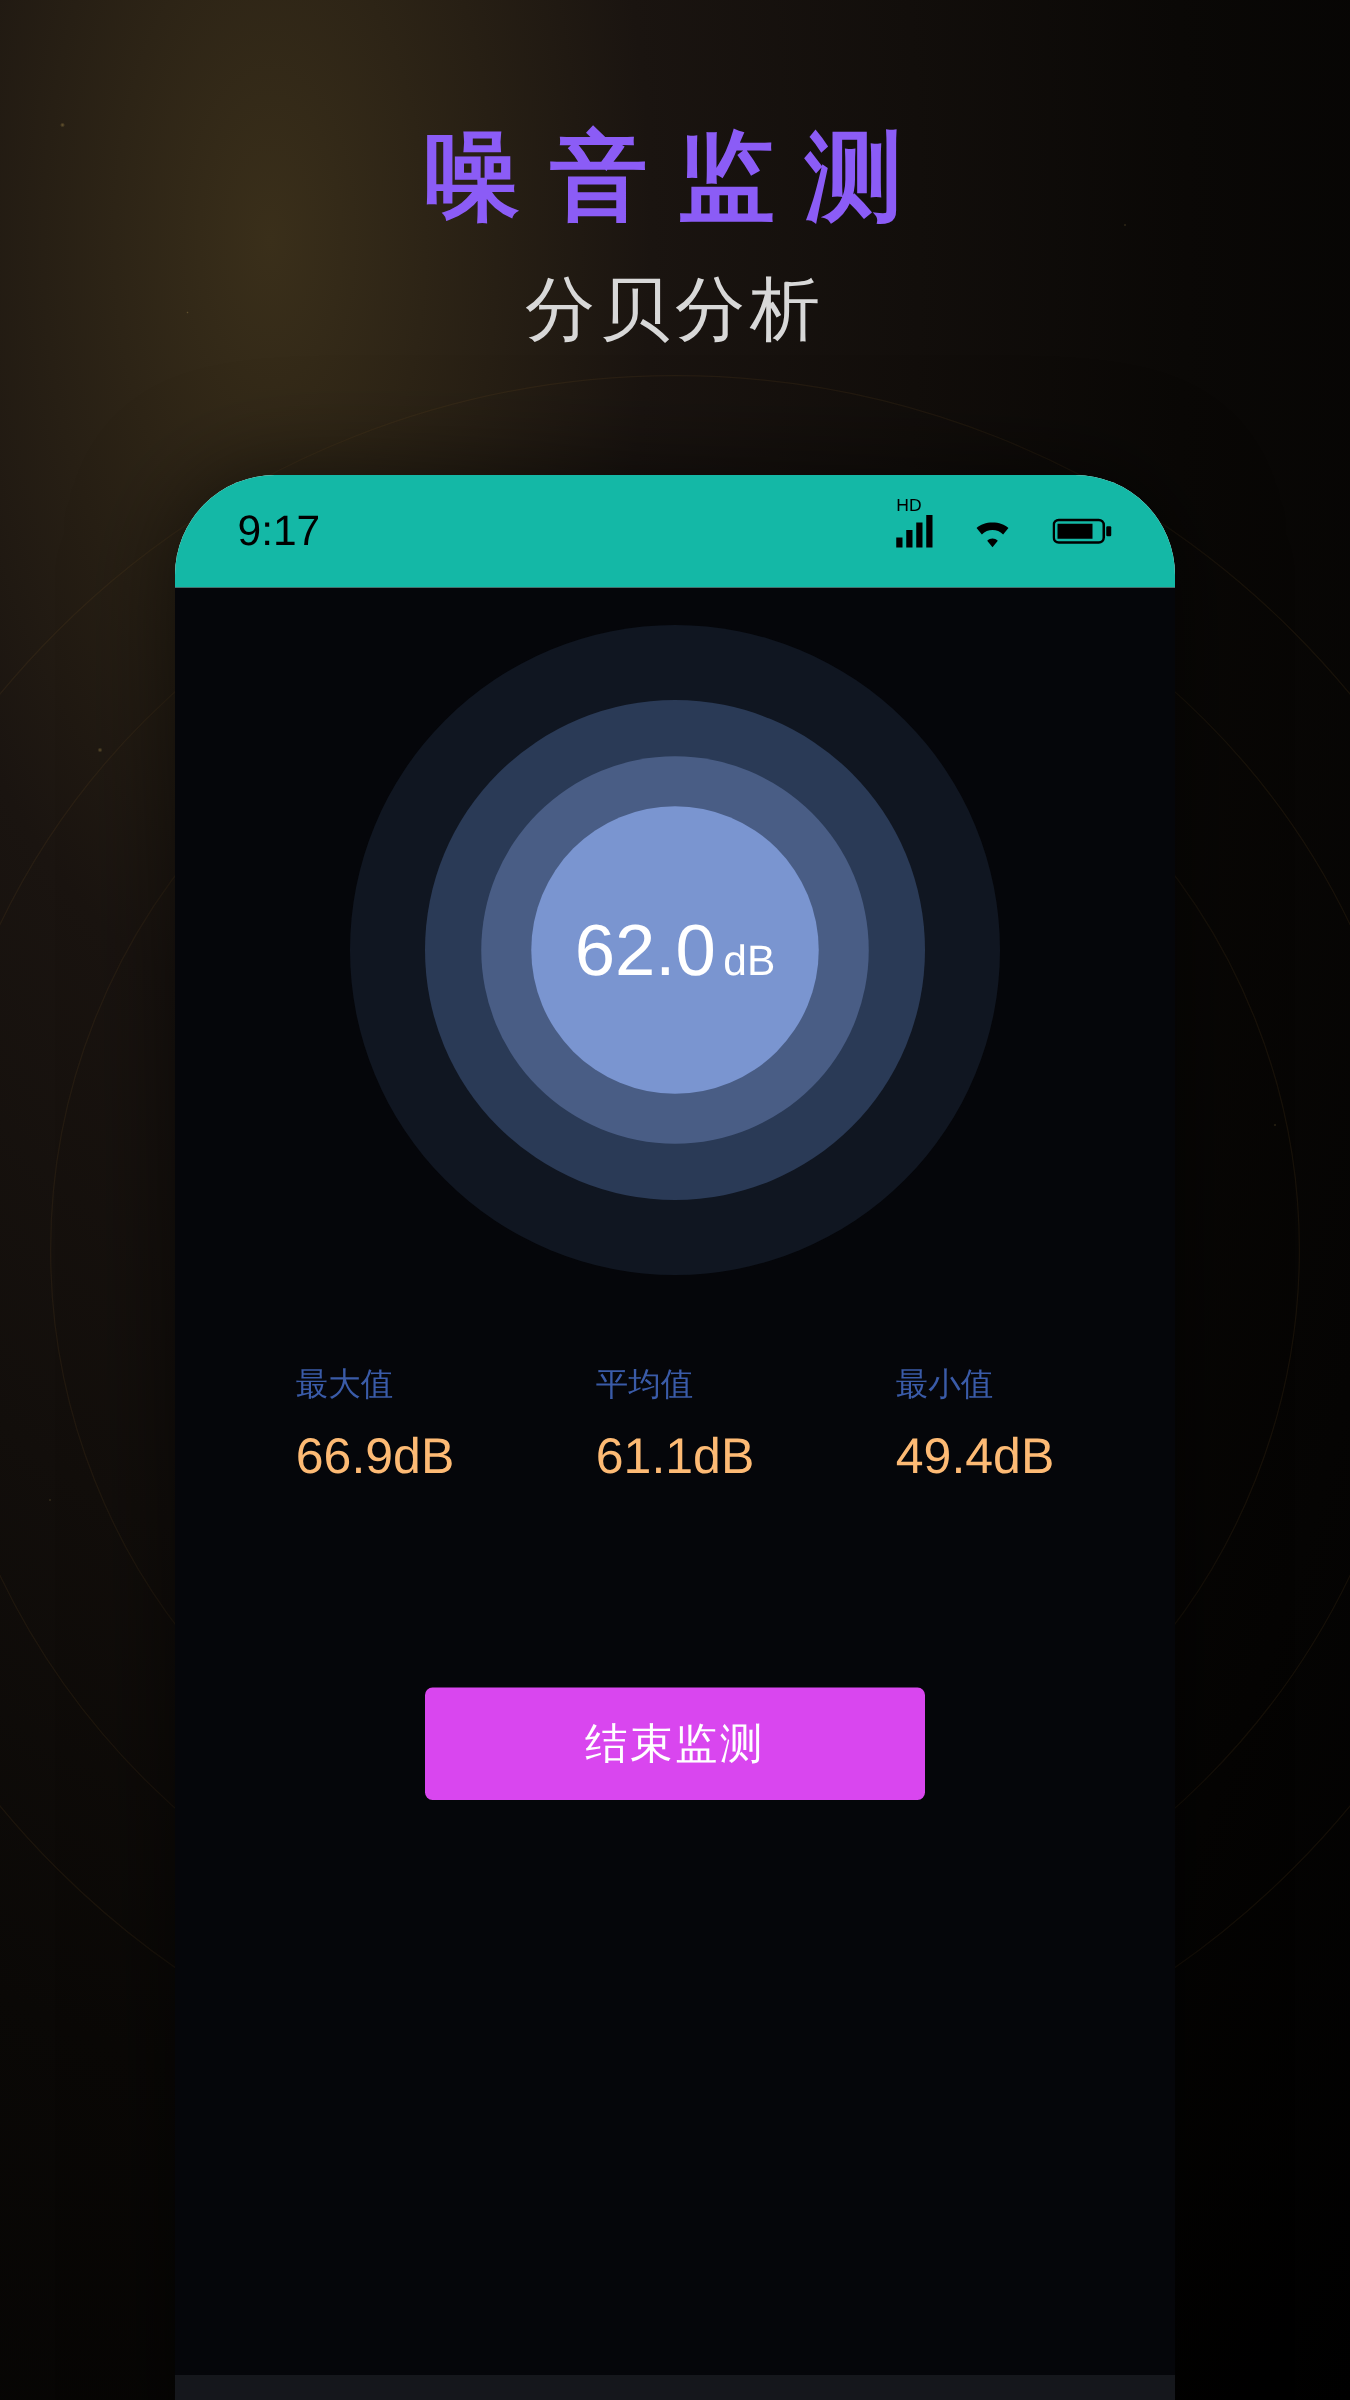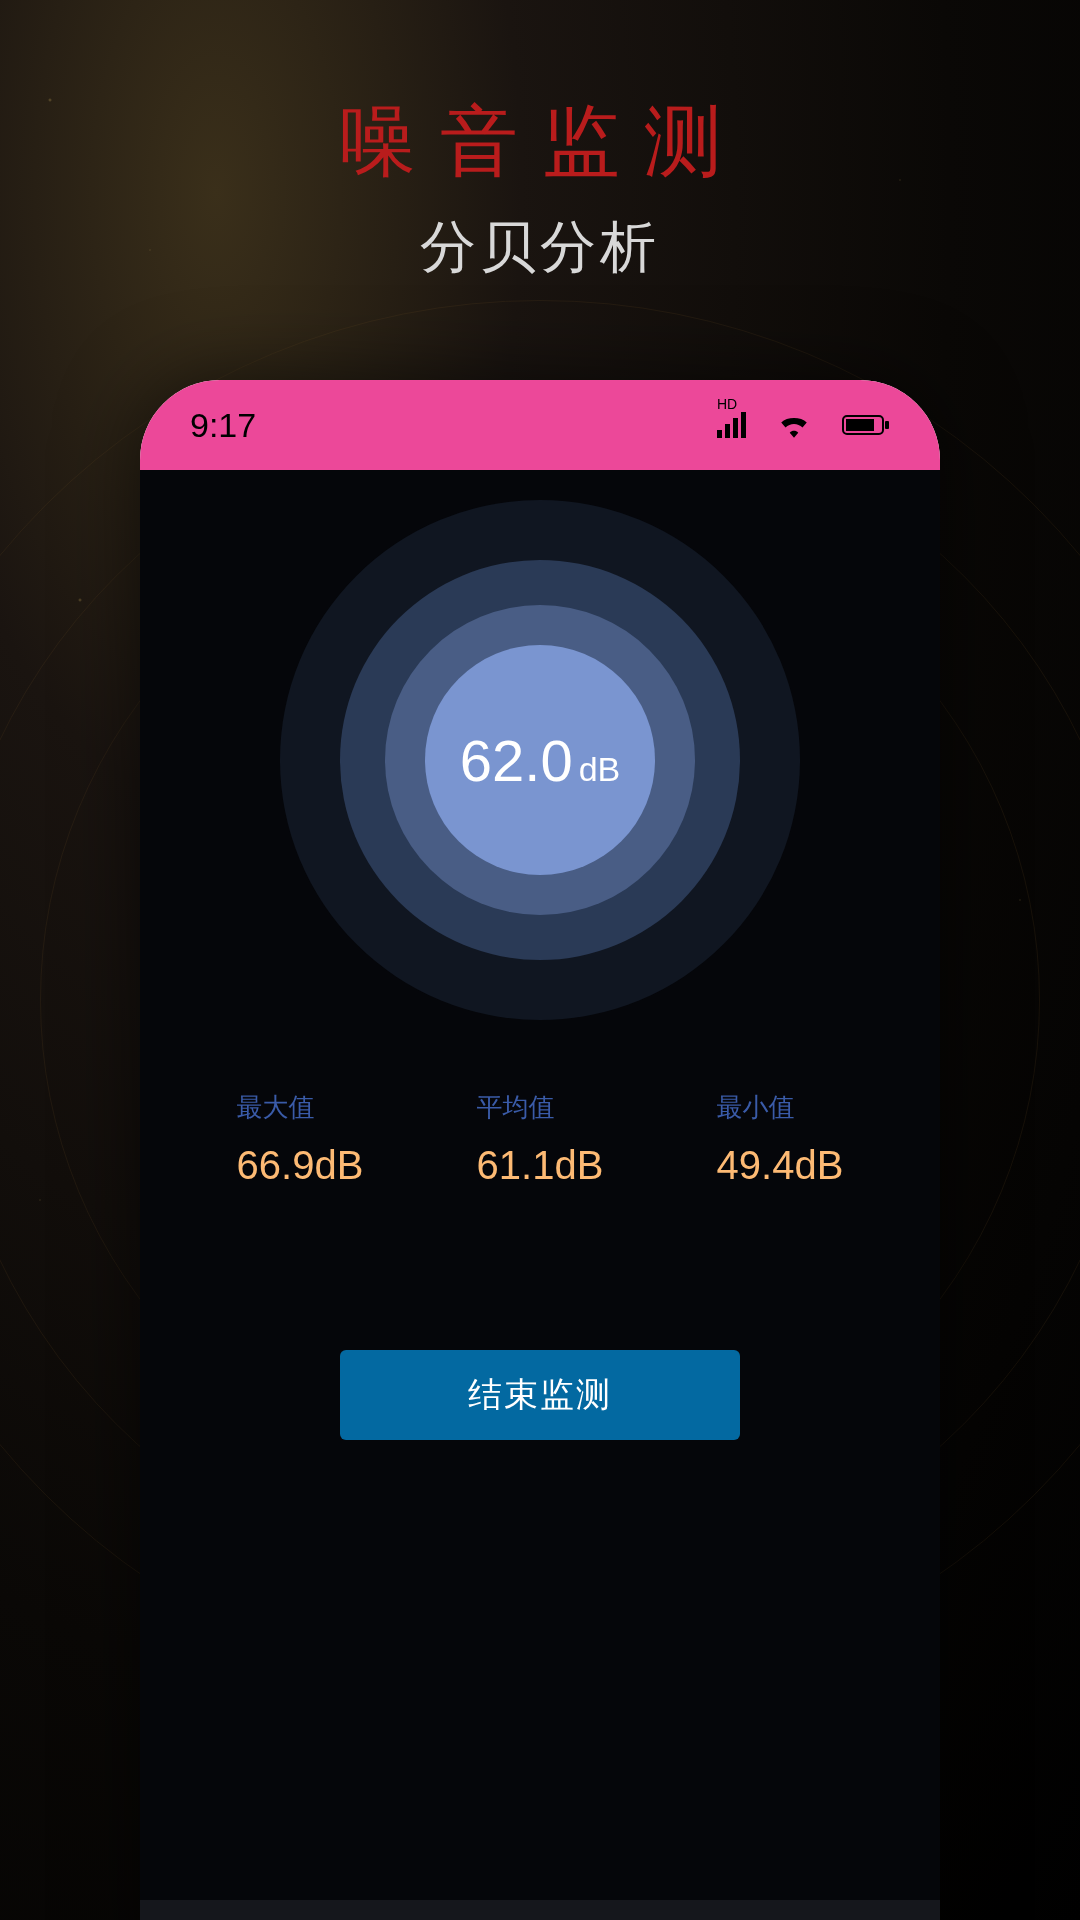--- a/index.html
+++ b/index.html
@@ -38,24 +38,24 @@
     border: 1px solid rgba(120,90,40,0.15);
     border-radius: 50%;
     left: 50%; top: 50%;
     transform: translate(-50%, -50%);
   }
   .header-title {
     position: absolute;
     top: 90px;
     left: 4px; right: 0;
     text-align: center;
-    color: #b91c1c;
+    color: #8b5cf6;
     font-size: 78px;
     letter-spacing: 24px;
-    font-weight: 400;
+    font-weight: 700;
   }
   .header-subtitle {
     position: absolute;
     top: 210px;
     left: 0; right: 0;
     text-align: center;
     color: #d8d8d8;
     font-size: 56px;
     letter-spacing: 4px;
     font-weight: 300;
@@ -67,21 +67,21 @@
     transform: translateX(-50%);
     width: 800px;
     height: 1600px;
     background: #fff;
     border-radius: 80px 80px 0 0;
     overflow: hidden;
     box-shadow: 0 0 80px rgba(0,0,0,0.6);
   }
   .statusbar {
     height: 90px;
-    background: #ec4899;
+    background: #14b8a6;
     display: flex;
     align-items: center;
     justify-content: space-between;
     padding: 0 50px;
     color: #000;
     font-size: 34px;
   }
   .statusbar .right { display: flex; align-items: center; gap: 31px; }
   .signal-group { display: flex; align-items: flex-end; gap: 6px; position: relative; }
   .signal-hd { font-size: 14px; position: absolute; top: -16px; left: 0; }
@@ -126,21 +126,21 @@
   .stat { }
   .stat .label { color: #3a5ba8; font-size: 26px; margin-bottom: 18px; }
   .stat .value { color: #fdba74; font-size: 40px; font-weight: 400; }
   .stop-btn {
     position: absolute;
     top: 880px;
     left: 50%;
     transform: translateX(-50%);
     width: 400px;
     height: 90px;
-    background: #0369a1;
+    background: #d946ef;
     color: #fff;
     font-size: 34px;
     border: none;
     border-radius: 6px;
     cursor: pointer;
     letter-spacing: 2px;
   }
   .wave-strip {
     position: absolute;
     bottom: 0;

